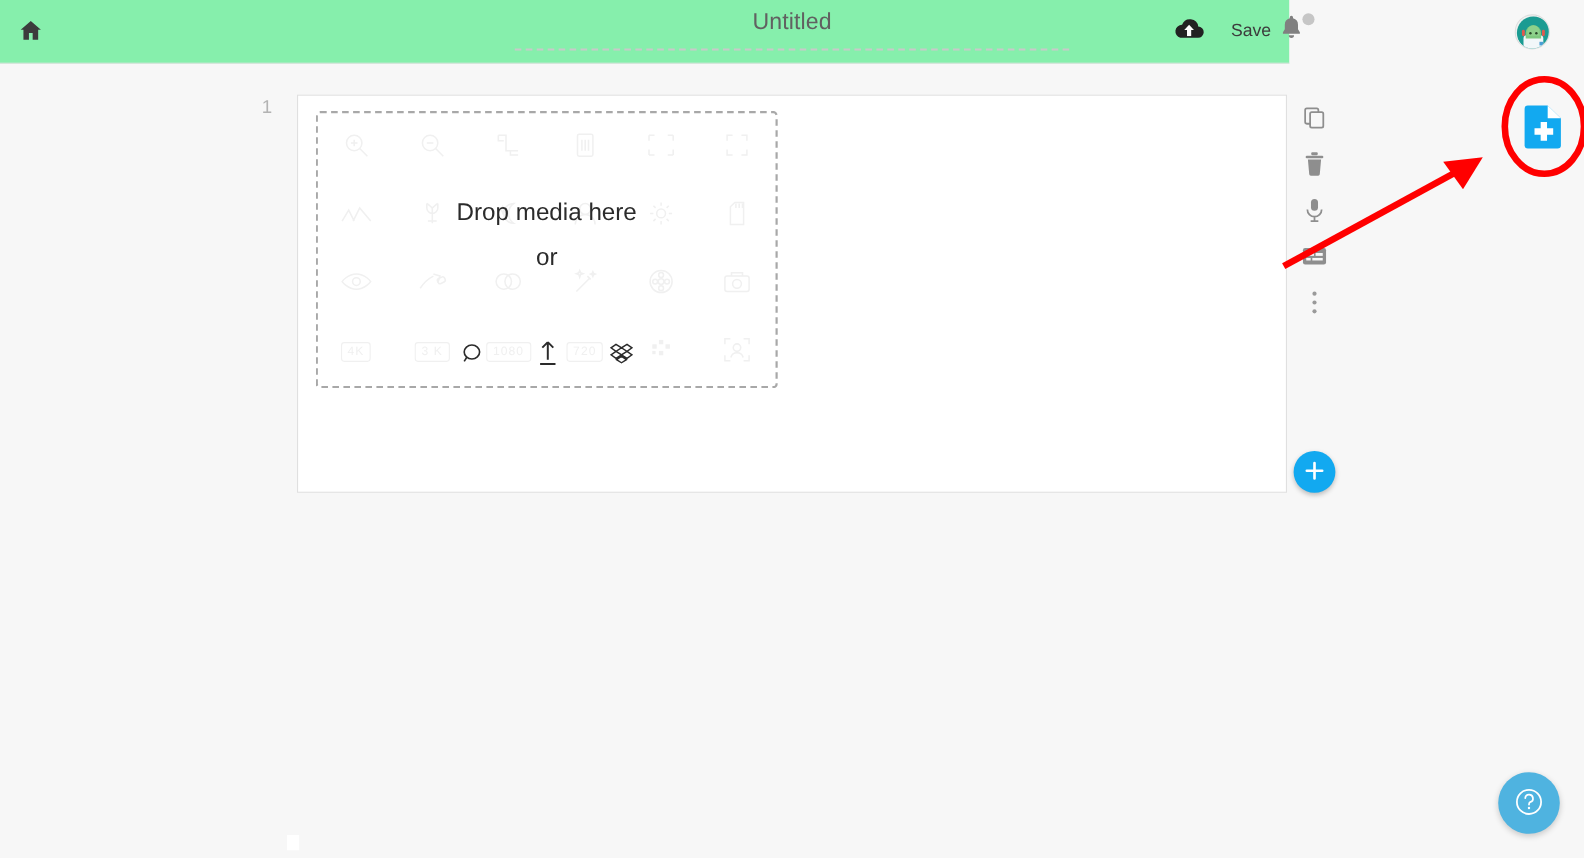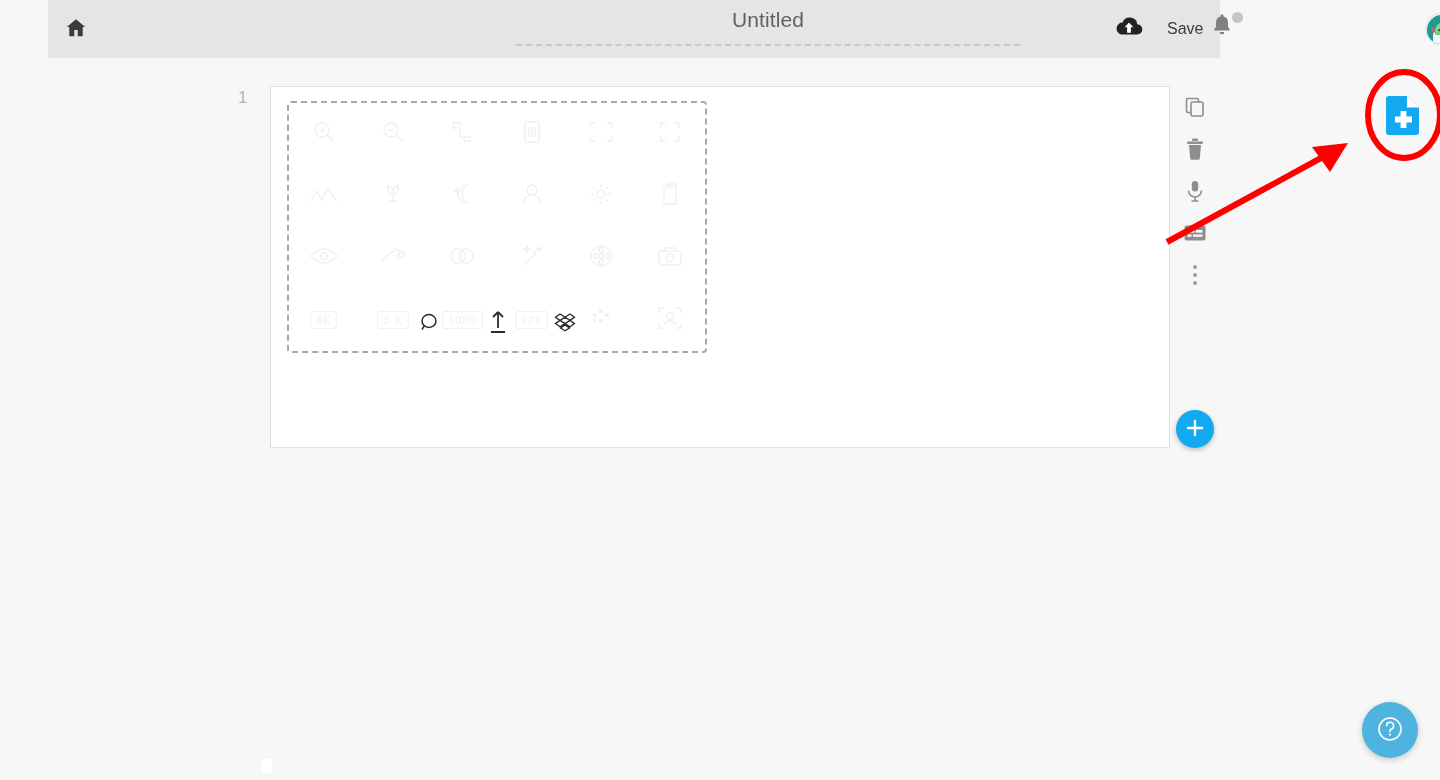--- a/index.html
+++ b/index.html
@@ -8,23 +8,22 @@
     font-family: "Liberation Sans", sans-serif;
     background: #f7f7f7;
     overflow: hidden;
   }
   #app { position: relative; width: 1440px; height: 780px; }
 
   
   .header {
     position: absolute; top: 0; left: 0;
     width: 1172px; height: 58px;
-    background: #e5e5e5;
+    background: #86efac;
     border-bottom: 1px solid #e3e3e3;
-    margin-left: 48px;
   }
   .home-btn {
     position: absolute; left: 14px; top: 16px;
     width: 28px; height: 28px;
     display: flex; align-items: center; justify-content: center;
     cursor: pointer;
   }
   .doc-title-wrap {
     position: absolute; left: 468px; top: 8px;
     width: 504px; height: 38px;
@@ -362,20 +361,24 @@
         </span>
         <span class="wm">
           <svg width="28" height="26" viewBox="0 0 28 26" fill="none" stroke="#f0f0f0" stroke-width="1.4">
             <path d="M3 8V3h5M25 8V3h-5M3 18v5h5M25 18v5h-5"></path>
             <circle cx="14" cy="11" r="3.4"></circle>
               <path d="M8.4 20a5.8 5.8 0 0 1 11.2 0"></path>
           </svg>
         </span>
       </div>
 
+      <div class="dz-text">
+        <div class="dz-line1">Drop media here</div>
+        <div class="dz-line2">or</div>
+      </div>
 
       <div class="dz-actions">
         <span class="dz-action">
           <svg width="24" height="24" viewBox="0 0 24 24" fill="none" stroke="#2b2b2b" stroke-width="1.5">
             <ellipse cx="11" cy="11" rx="7" ry="6.4"></ellipse>
               <path d="M6.5 15.5L4 19.5"></path>
           </svg>
         </span>
         <span class="dz-action">
           <svg width="24" height="26" viewBox="0 0 24 26" fill="none" stroke="#2b2b2b" stroke-width="1.8">

